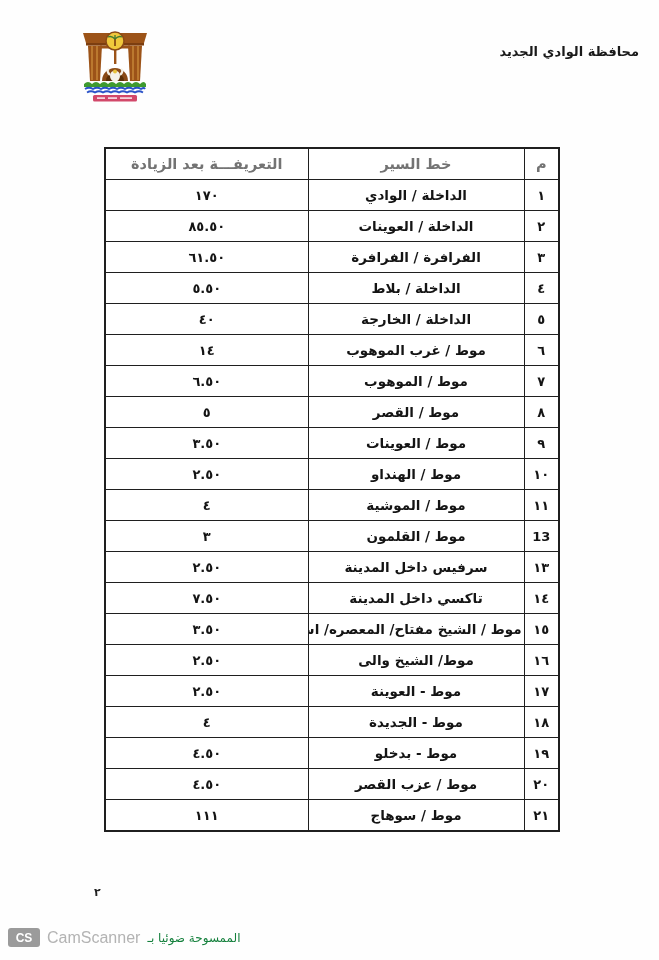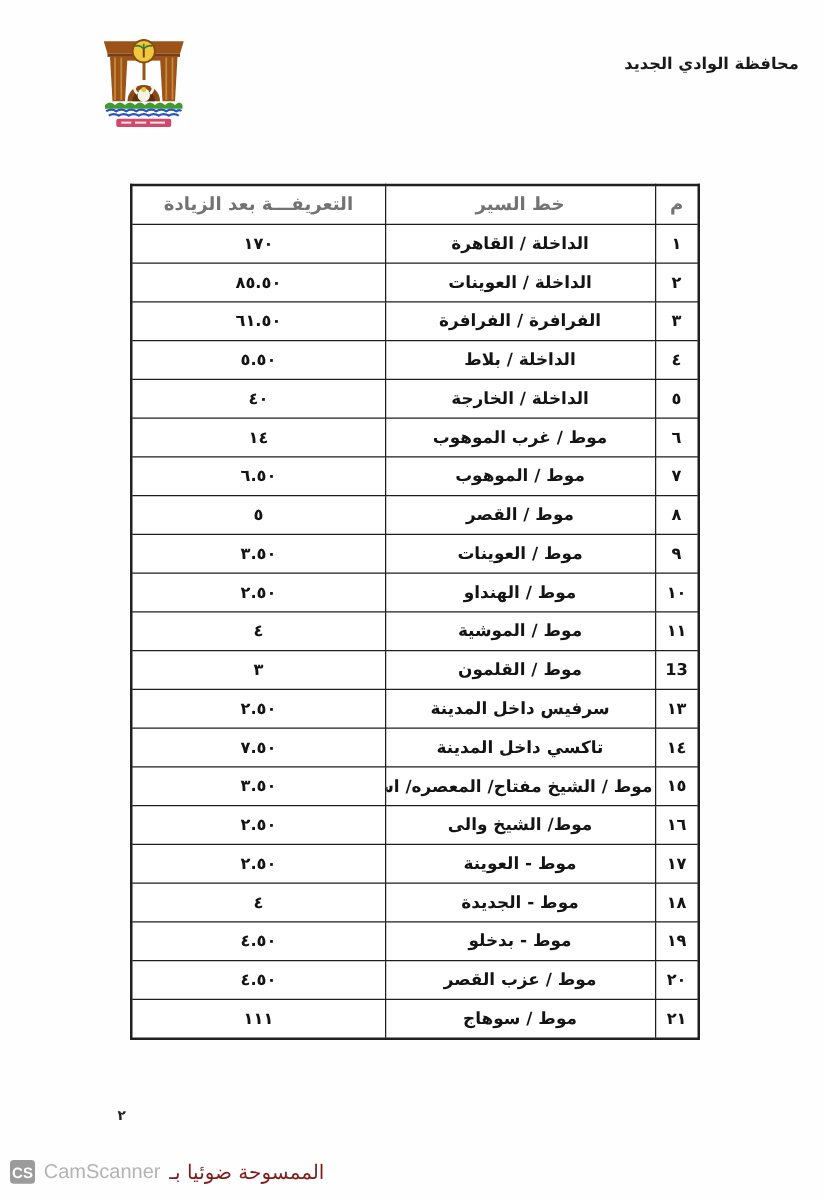--- a/index.html
+++ b/index.html
@@ -67,34 +67,34 @@
     font-size:11px;font-weight:bold;color:#222;
   }
 
   
   .cs-bar{
     position:absolute;left:8px;top:928px;
     display:flex;flex-direction:row;align-items:center;gap:7px;
     direction:ltr;
   }
   .cs-logo{
-    width:20px;height:19px;
+    width:32px;height:19px;
     background:#9b9b9b;
     border-radius:3px;
     color:#ffffff;
     font-family:"Liberation Sans", sans-serif;
     font-weight:bold;font-size:12px;
     display:flex;align-items:center;justify-content:center;
   }
   .cs-name{
     font-family:"Liberation Sans", sans-serif;
     font-size:16px;color:#b3b3b3;
   }
   .cs-arabic{
-    font-size:16px;color:#7f1d1d;direction:rtl;
+    font-size:12px;color:#15803d;direction:rtl;
   }
 </style>
 </head>
 <body>
 
 <div class="page">
 
   <div class="gov-title">محافظة الوادي الجديد</div>
 
   <div class="emblem">
@@ -147,21 +147,21 @@
       <tr>
         <th>م</th>
         <th>خط السير</th>
         <th>التعريفـــة بعد الزيادة</th>
       </tr>
     </thead>
     <tbody>
 
         <tr>
           <td class="index-cell">١</td>
-          <td class="route-cell">الداخلة / القاهرة</td>
+          <td class="route-cell">الداخلة / الوادي</td>
           <td class="tariff-cell">١٧٠</td>
         </tr>
 
         <tr>
           <td class="index-cell">٢</td>
           <td class="route-cell">الداخلة / العوينات</td>
           <td class="tariff-cell">٨٥.٥٠</td>
         </tr>
 
         <tr>

